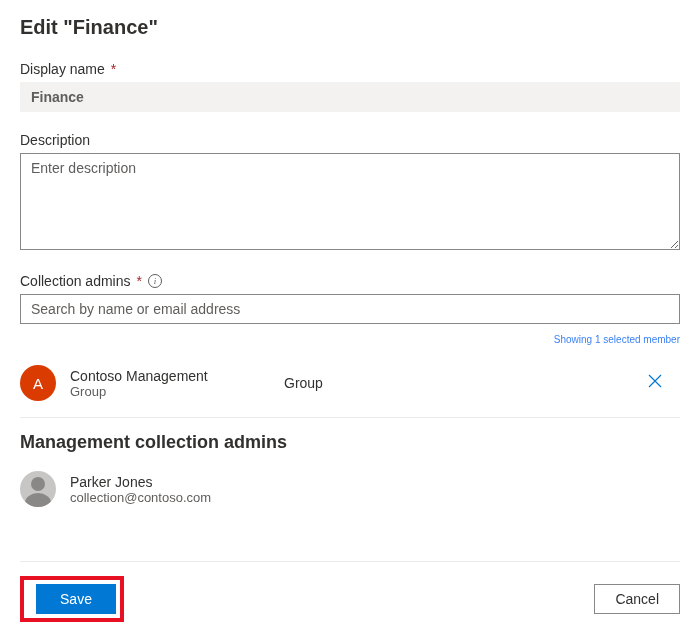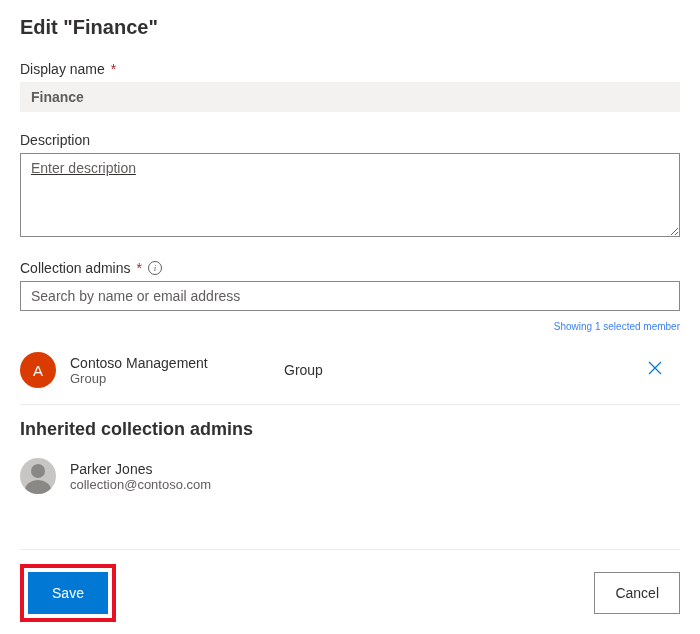--- a/index.html
+++ b/index.html
@@ -56,23 +56,22 @@
     .text-input.readonly {
       background: #f3f2f1;
       border: 1px solid #f3f2f1;
       color: #605e5c;
       font-weight: bold;
     }
     .field-group {
       margin-bottom: 20px;
     }
     textarea.text-input {
-      height: 84px;
+      height: 97px;
       resize: both;
-      text-decoration: underline;
     }
     textarea.text-input::placeholder,
     input.text-input::placeholder {
       color: #605e5c;
     }
     .status-text {
       color: #3b82f6;
       font-size: 10px;
       margin-top: 10px;
       margin-bottom: 10px;
@@ -163,23 +162,24 @@
       right: 20px;
       display: flex;
       justify-content: space-between;
       align-items: center;
       border-top: 1px solid #edebe9;
       padding-top: 14px;
     }
     .btn {
       font-family: inherit;
       font-size: 14px;
-      padding: 12px 20px;
+      padding: 6px 20px;
       cursor: pointer;
       min-width: 80px;
+      margin-left: 8px;
     }
     .btn-primary {
       background: #0078d4;
       color: #fff;
       border: 1px solid #0078d4;
     }
     .btn-secondary {
       background: #fff;
       color: #323130;
       border: 1px solid #8a8886;
@@ -230,21 +230,21 @@
   <div class="member-type">Group</div>
   <button class="remove-btn" aria-label="Remove">
     <svg width="14" height="14" viewBox="0 0 14 14">
         <path d="M1 1 L13 13 M13 1 L1 13" stroke="#0078d4" stroke-width="1.2" fill="none"></path>
       </svg>
   </button>
 </div>
 
 <hr class="divider">
 
-<h2 class="section-heading">Inherited collection admins</h2>
+<h2 class="section-heading">Management collection admins</h2>
 
 <div class="member-row">
   <div class="avatar user"></div>
   <div class="member-info">
     <div class="member-name">Parker Jones</div>
     <div class="member-sub">collection@contoso.com</div>
   </div>
 </div>
 
 <div class="footer">

